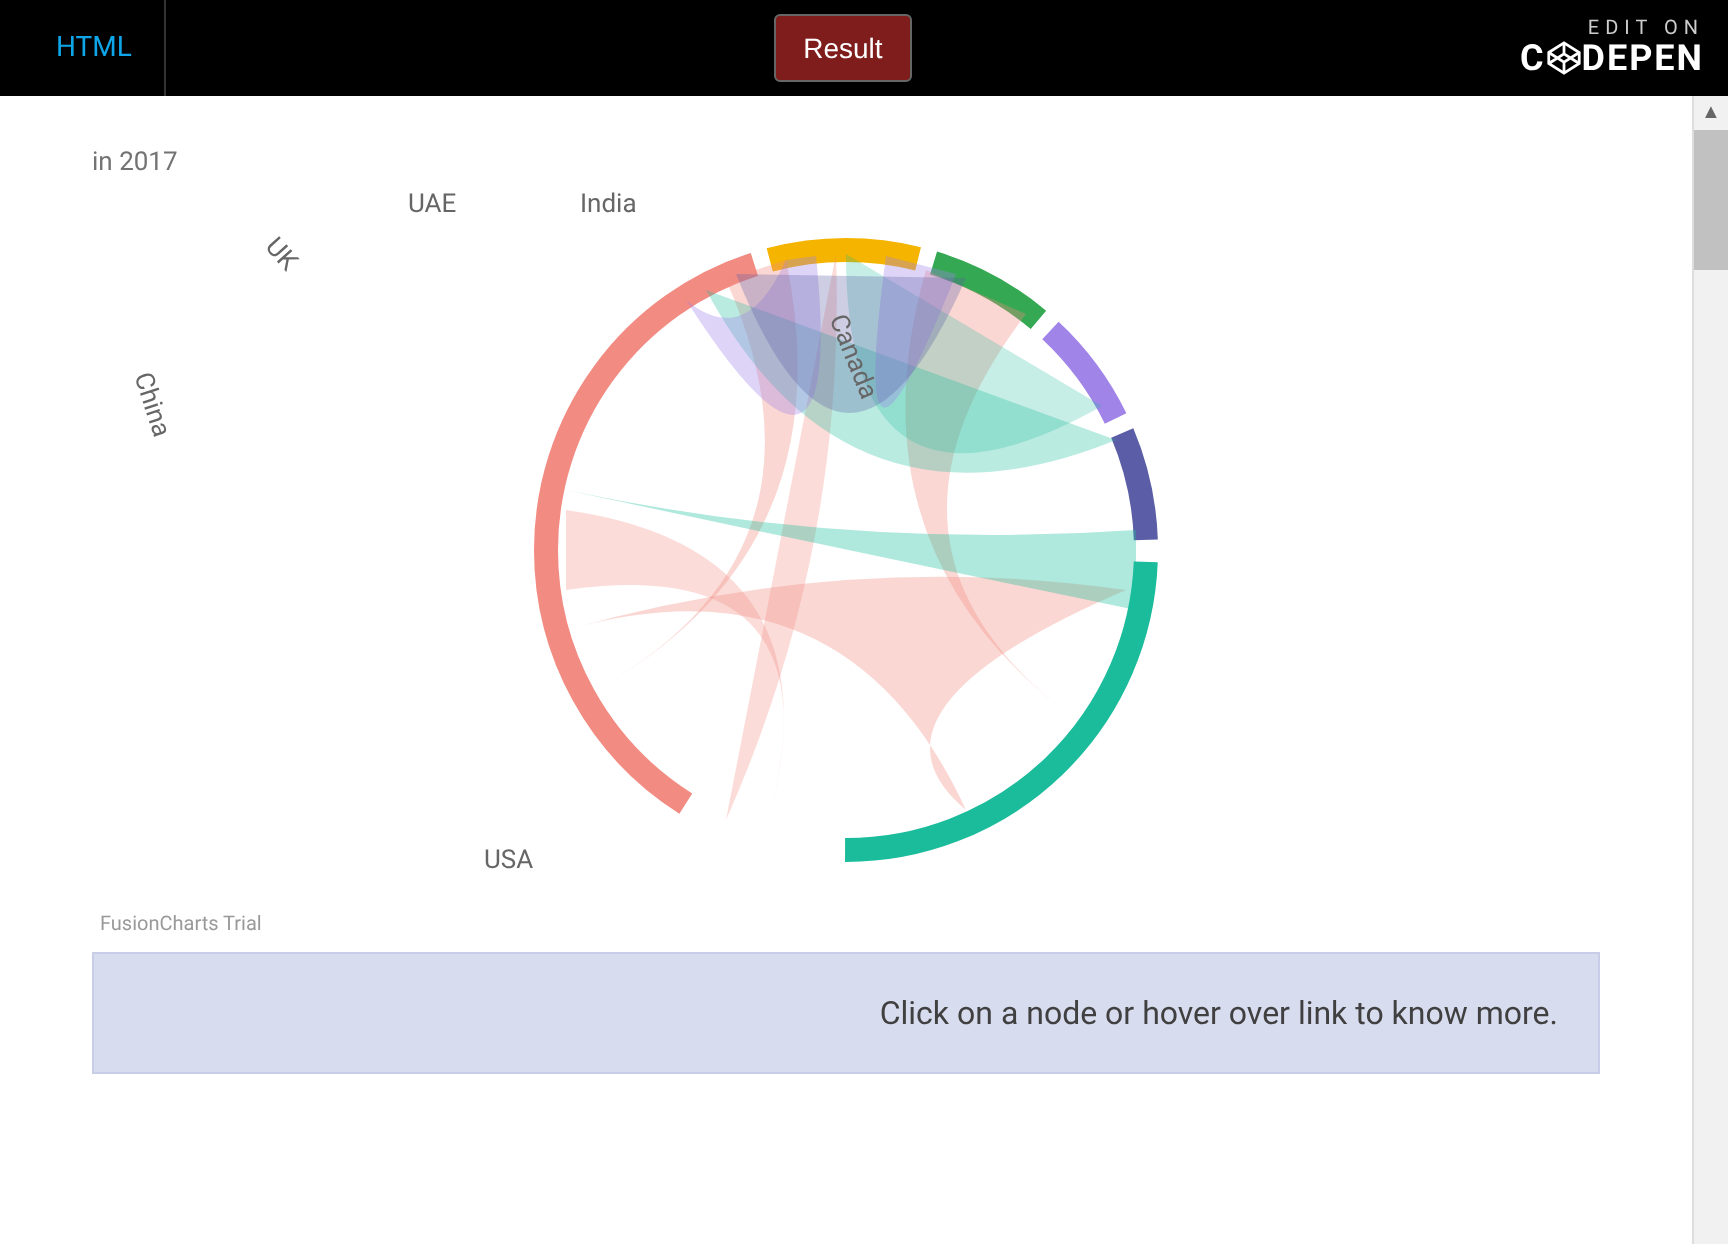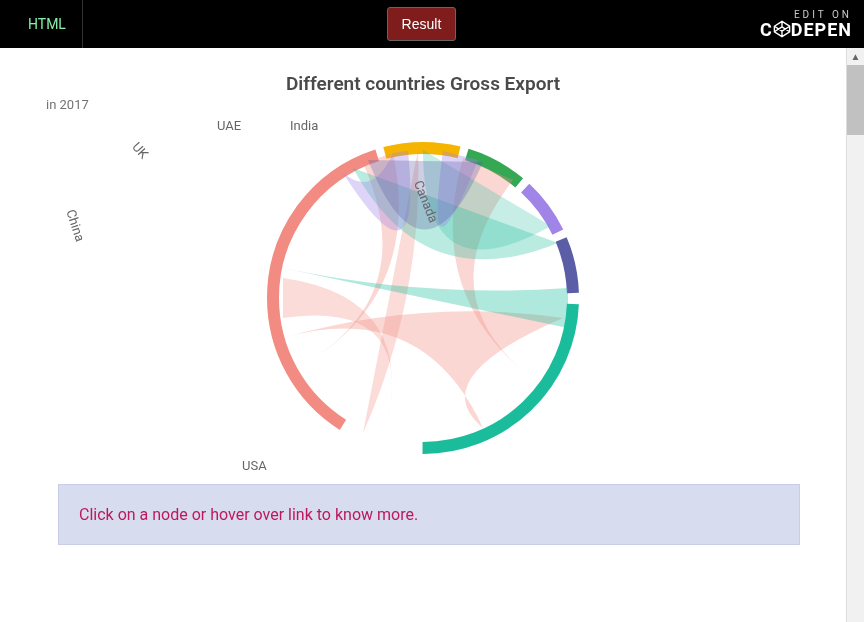--- a/index.html
+++ b/index.html
@@ -1,30 +1,30 @@
 <!DOCTYPE html>
 <html><head>
 <meta charset="utf-8">
 <style>
   html,body{margin:0;padding:0;font-family:-apple-system,BlinkMacSystemFont,"Segoe UI",Roboto,Arial,sans-serif;background:#fff;}
   .topbar{height:48px;background:#000;display:flex;align-items:center;justify-content:space-between;padding:0 12px;color:#fff;}
   .tabs{display:flex;height:100%;}
-  .tab{display:flex;align-items:center;padding:0 16px;font-size:14px;color:#86efac;border-right:1px solid #333;cursor:pointer;}
+  .tab{display:flex;align-items:center;padding:0 16px;font-size:14px;color:#0ea5e9;border-right:1px solid #333;cursor:pointer;}
   .result-btn{background:#7f1d1d;border:1px solid #666;border-radius:3px;color:#fff;font-size:14px;padding:8px 14px;cursor:pointer;}
   .brand{text-align:right;line-height:1.1;}
   .brand-top{font-size:10px;letter-spacing:3px;color:#ccc;}
   .brand-bottom{font-size:18px;font-weight:700;letter-spacing:1px;display:flex;align-items:center;gap:0;}
   .content-wrap{height:574px;display:flex;}
   .content{flex:1;padding:24px 46px 10px 46px;overflow:auto;}
   .title{text-align:center;font-size:19px;font-weight:600;color:#4a4a4a;}
   .subtitle{text-align:left;font-size:13px;color:#737373;margin-top:2px;}
   .chart-area{position:relative;height:360px;margin-top:6px;}
   .node-label{position:absolute;font-size:13px;color:#666;text-align:center;}
   .trial{font-size:10px;color:#999;padding:2px 4px;}
-  .hint-box{margin-top:6px;background:#d8dcef;border:1px solid #c9cee8;padding:20px;text-align:left;font-size:16px;color:#be185d;margin-left:12px;}
+  .hint-box{margin-top:6px;background:#d8dcef;border:1px solid #c9cee8;padding:20px;text-align:right;font-size:16px;color:#404040;}
   .scrollbar{width:17px;background:#f1f1f1;border-left:1px solid #ddd;position:relative;}
   .scroll-thumb{position:absolute;top:0;left:0;width:100%;height:70px;background:#c1c1c1;}
   .scroll-arrow{position:absolute;left:0;width:100%;height:17px;text-align:center;font-size:10px;color:#666;line-height:17px;}
   .scroll-arrow.up{top:0;}
 </style>
 </head>
 <body>
 
 <div class="topbar">
   <div class="tabs">
@@ -38,21 +38,20 @@
       <svg width="18" height="18" viewBox="0 0 26 26" style="vertical-align:middle;">
           <path fill="none" stroke="#fff" stroke-width="2" d="M2 9L13 2 24 9 24 17 13 24 2 17Z M2 9L13 16 24 9 M2 17L13 10 24 17 M13 2V10 M13 16V24"></path>
         </svg>
       <span>DEPEN</span>
     </div>
   </div>
 </div>
 
 <div class="content-wrap">
   <div class="content">
-    <div class="title">Different countries Gross Export</div>
     <div class="subtitle">in 2017</div>
 
     <div class="chart-area">
       <svg width="100%" height="100%" viewBox="0 0 420 360">
         <g transform="translate(210,180)">
 
           <circle r="150" fill="none" stroke="#f28b82" stroke-width="12" stroke-dasharray="340 602" stroke-dashoffset="-320"></circle>
           <circle r="150" fill="none" stroke="#f4b400" stroke-width="12" stroke-dasharray="75 867" stroke-dashoffset="-668"></circle>
           <circle r="150" fill="none" stroke="#34a853" stroke-width="12" stroke-dasharray="60 882" stroke-dashoffset="-751"></circle>
           <circle r="150" fill="none" stroke="#a084e8" stroke-width="12" stroke-dasharray="55 887" stroke-dashoffset="-819"></circle>
@@ -65,28 +64,29 @@
           <path d="M -5 -148 Q 0 0 -60 135 Z" fill="#f28b82" opacity="0.30"></path>
           <path d="M -140 -20 Q 0 0 -40 140 Q 0 0 -140 20 Z" fill="#f28b82" opacity="0.30"></path>
           <path d="M 145 -10 Q 0 0 -140 -30 Q 0 0 145 30 Z" fill="#1abc9c" opacity="0.35"></path>
           <path d="M 135 -55 Q 0 0 -70 -130 Z" fill="#1abc9c" opacity="0.30"></path>
           <path d="M 128 -72 Q 0 0 0 -148 Z" fill="#1abc9c" opacity="0.25"></path>
           <path d="M -15 -147 Q 0 0 -80 -125 Q -50 -100 -30 -145 Z" fill="#a084e8" opacity="0.35"></path>
           <path d="M 20 -147 Q 0 0 55 -138 Z" fill="#a084e8" opacity="0.35"></path>
           <path d="M 60 -136 Q 0 0 -55 -138 Z" fill="#5b5ea6" opacity="0.30"></path>
         </g>
       </svg>
-      <div class="node-label" style="left:196px; top:340px;">USA</div>
+      <div class="node-label" style="left:196px; top:328px;">USA</div>
       <div class="node-label" style="left:13px;  top:100px; transform:rotate(72deg);">China</div>
       <div class="node-label" style="left:86px;  top:25px;  transform:rotate(48deg);">UK</div>
-      <div class="node-label" style="left:171px; top:0px;">UAE</div>
+      <div class="node-label" style="left:158px; top:0px;">UAE</div>
       <div class="node-label" style="left:244px; top:0px;">India</div>
       <div class="node-label" style="left:358px; top:76px;  transform:rotate(68deg);">Canada</div>
     </div>
 
+    <div class="trial">FusionCharts Trial</div>
     <div class="hint-box">Click on a node or hover over link to know more.</div>
   </div>
 
   <div class="scrollbar">
     <div class="scroll-arrow up">▲</div>
     <div class="scroll-thumb" style="top:17px;"></div>
   </div>
 </div>
 
 </body></html>

